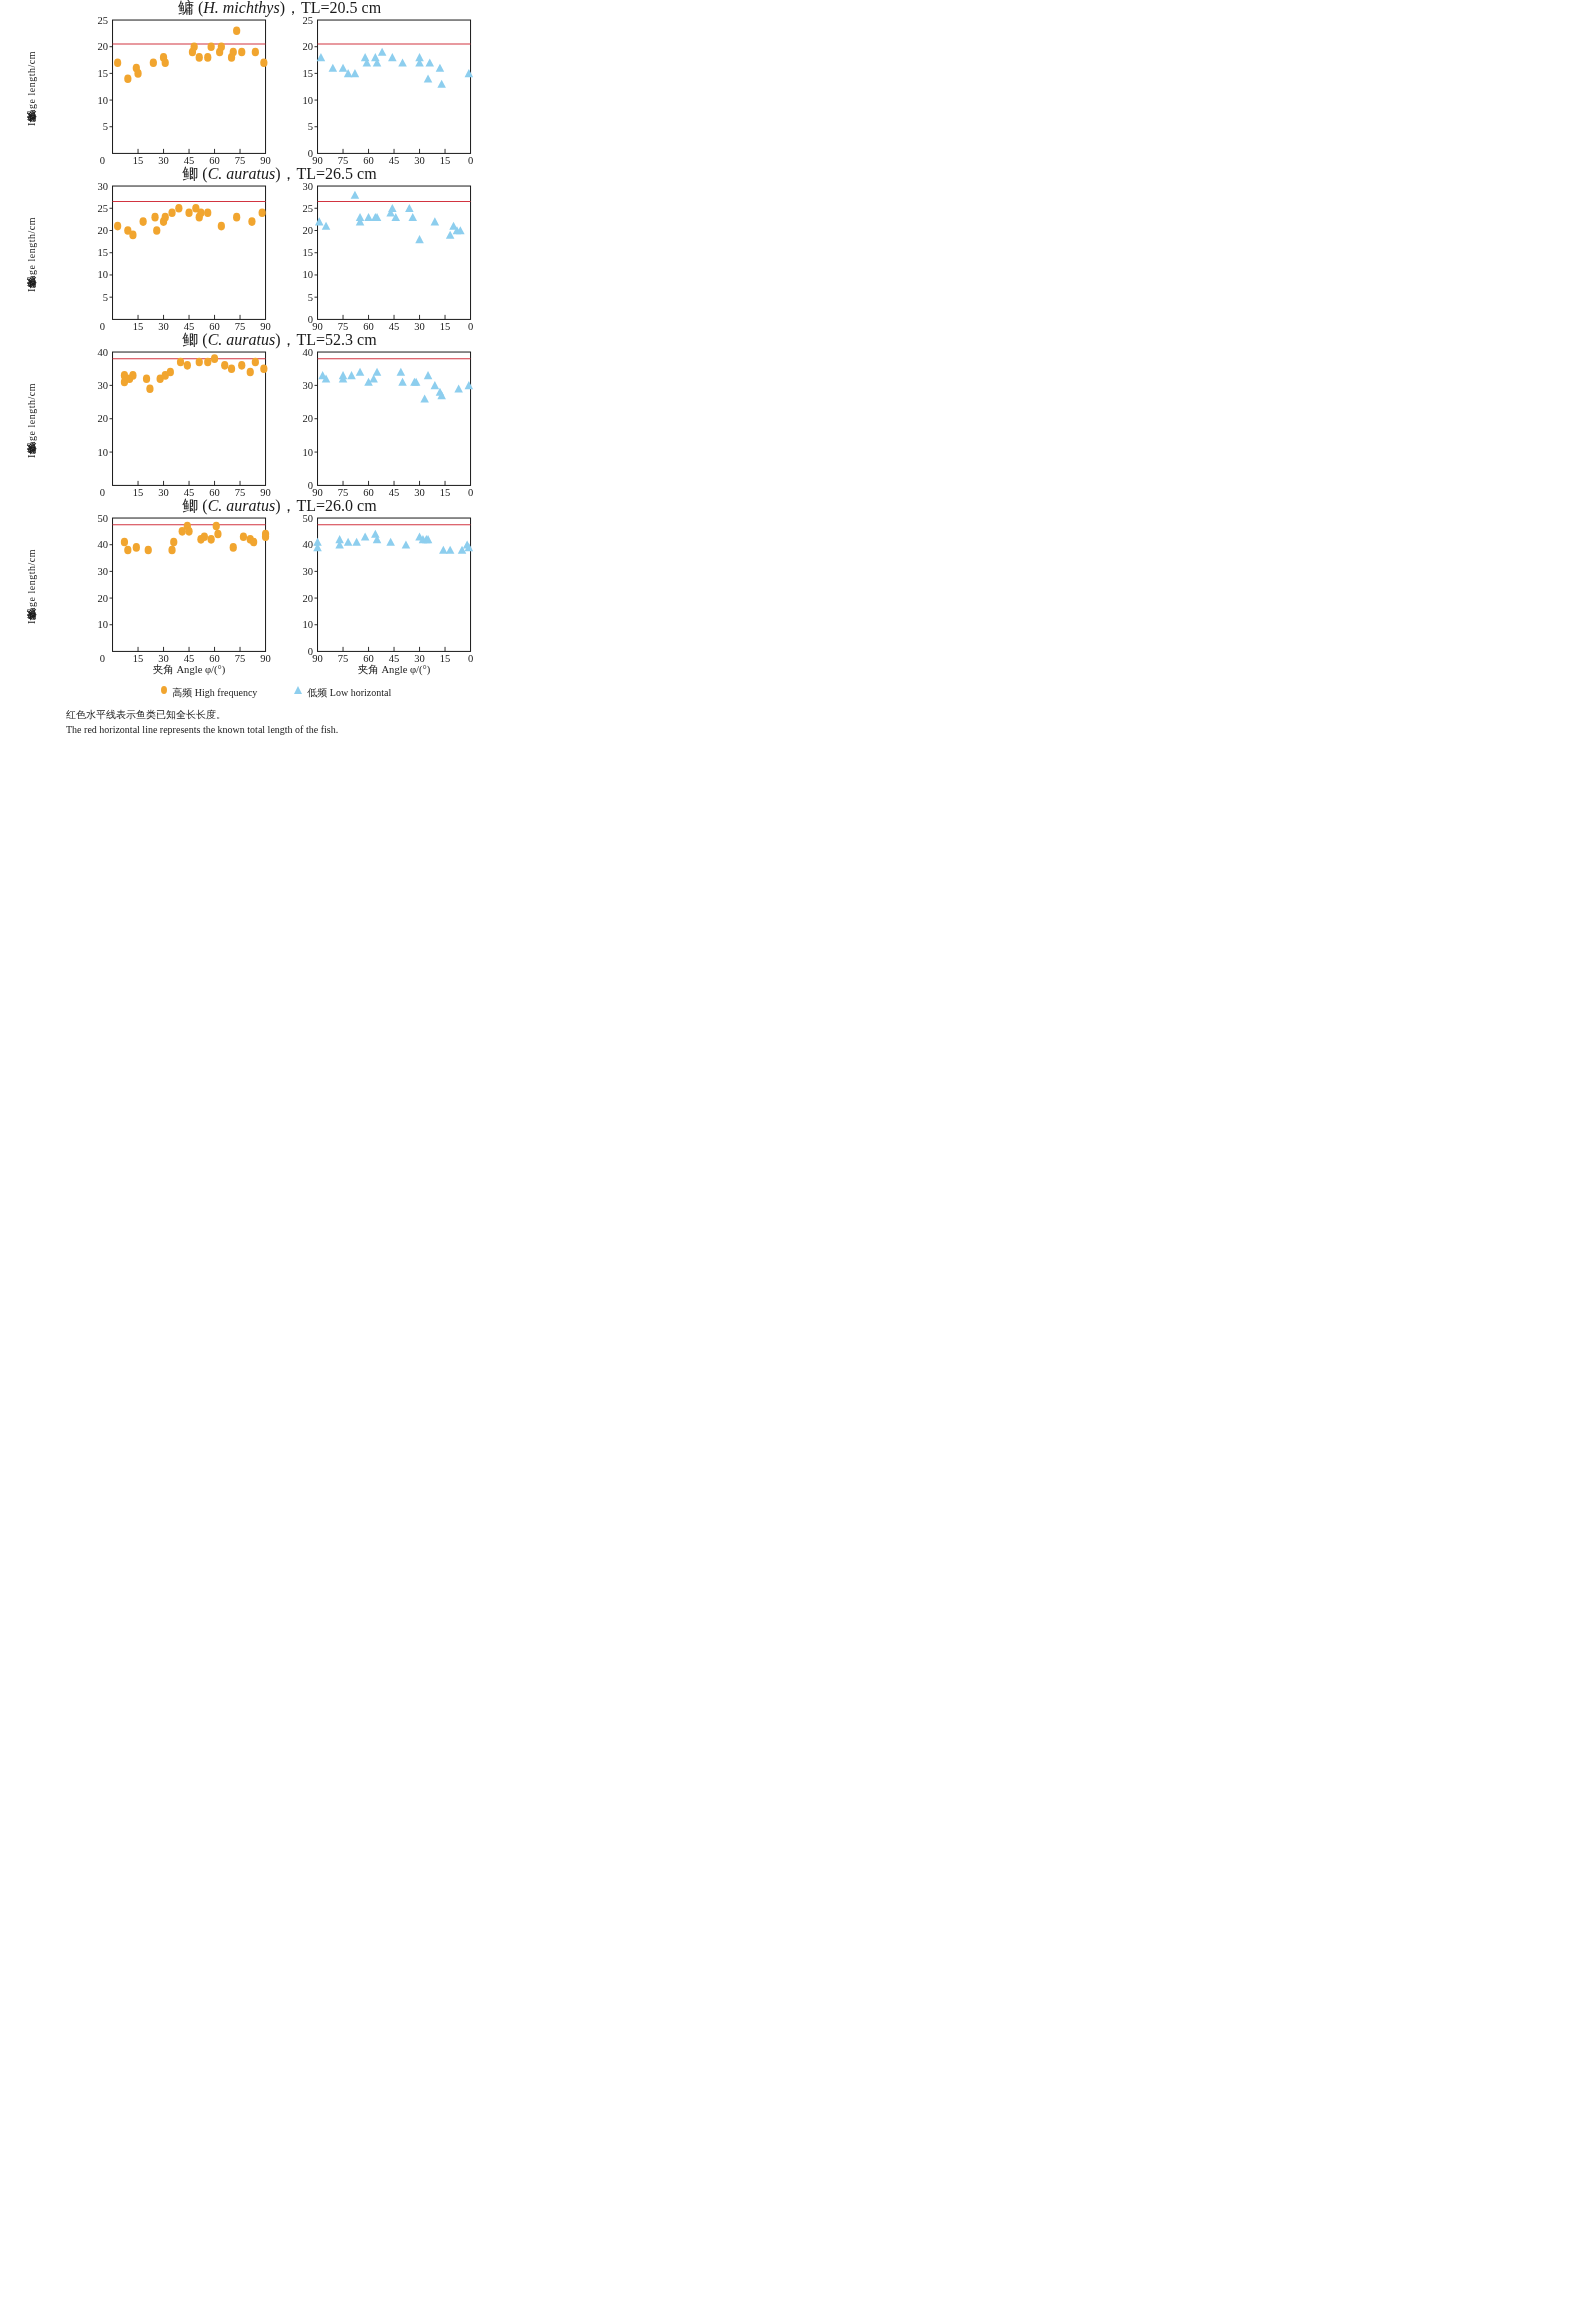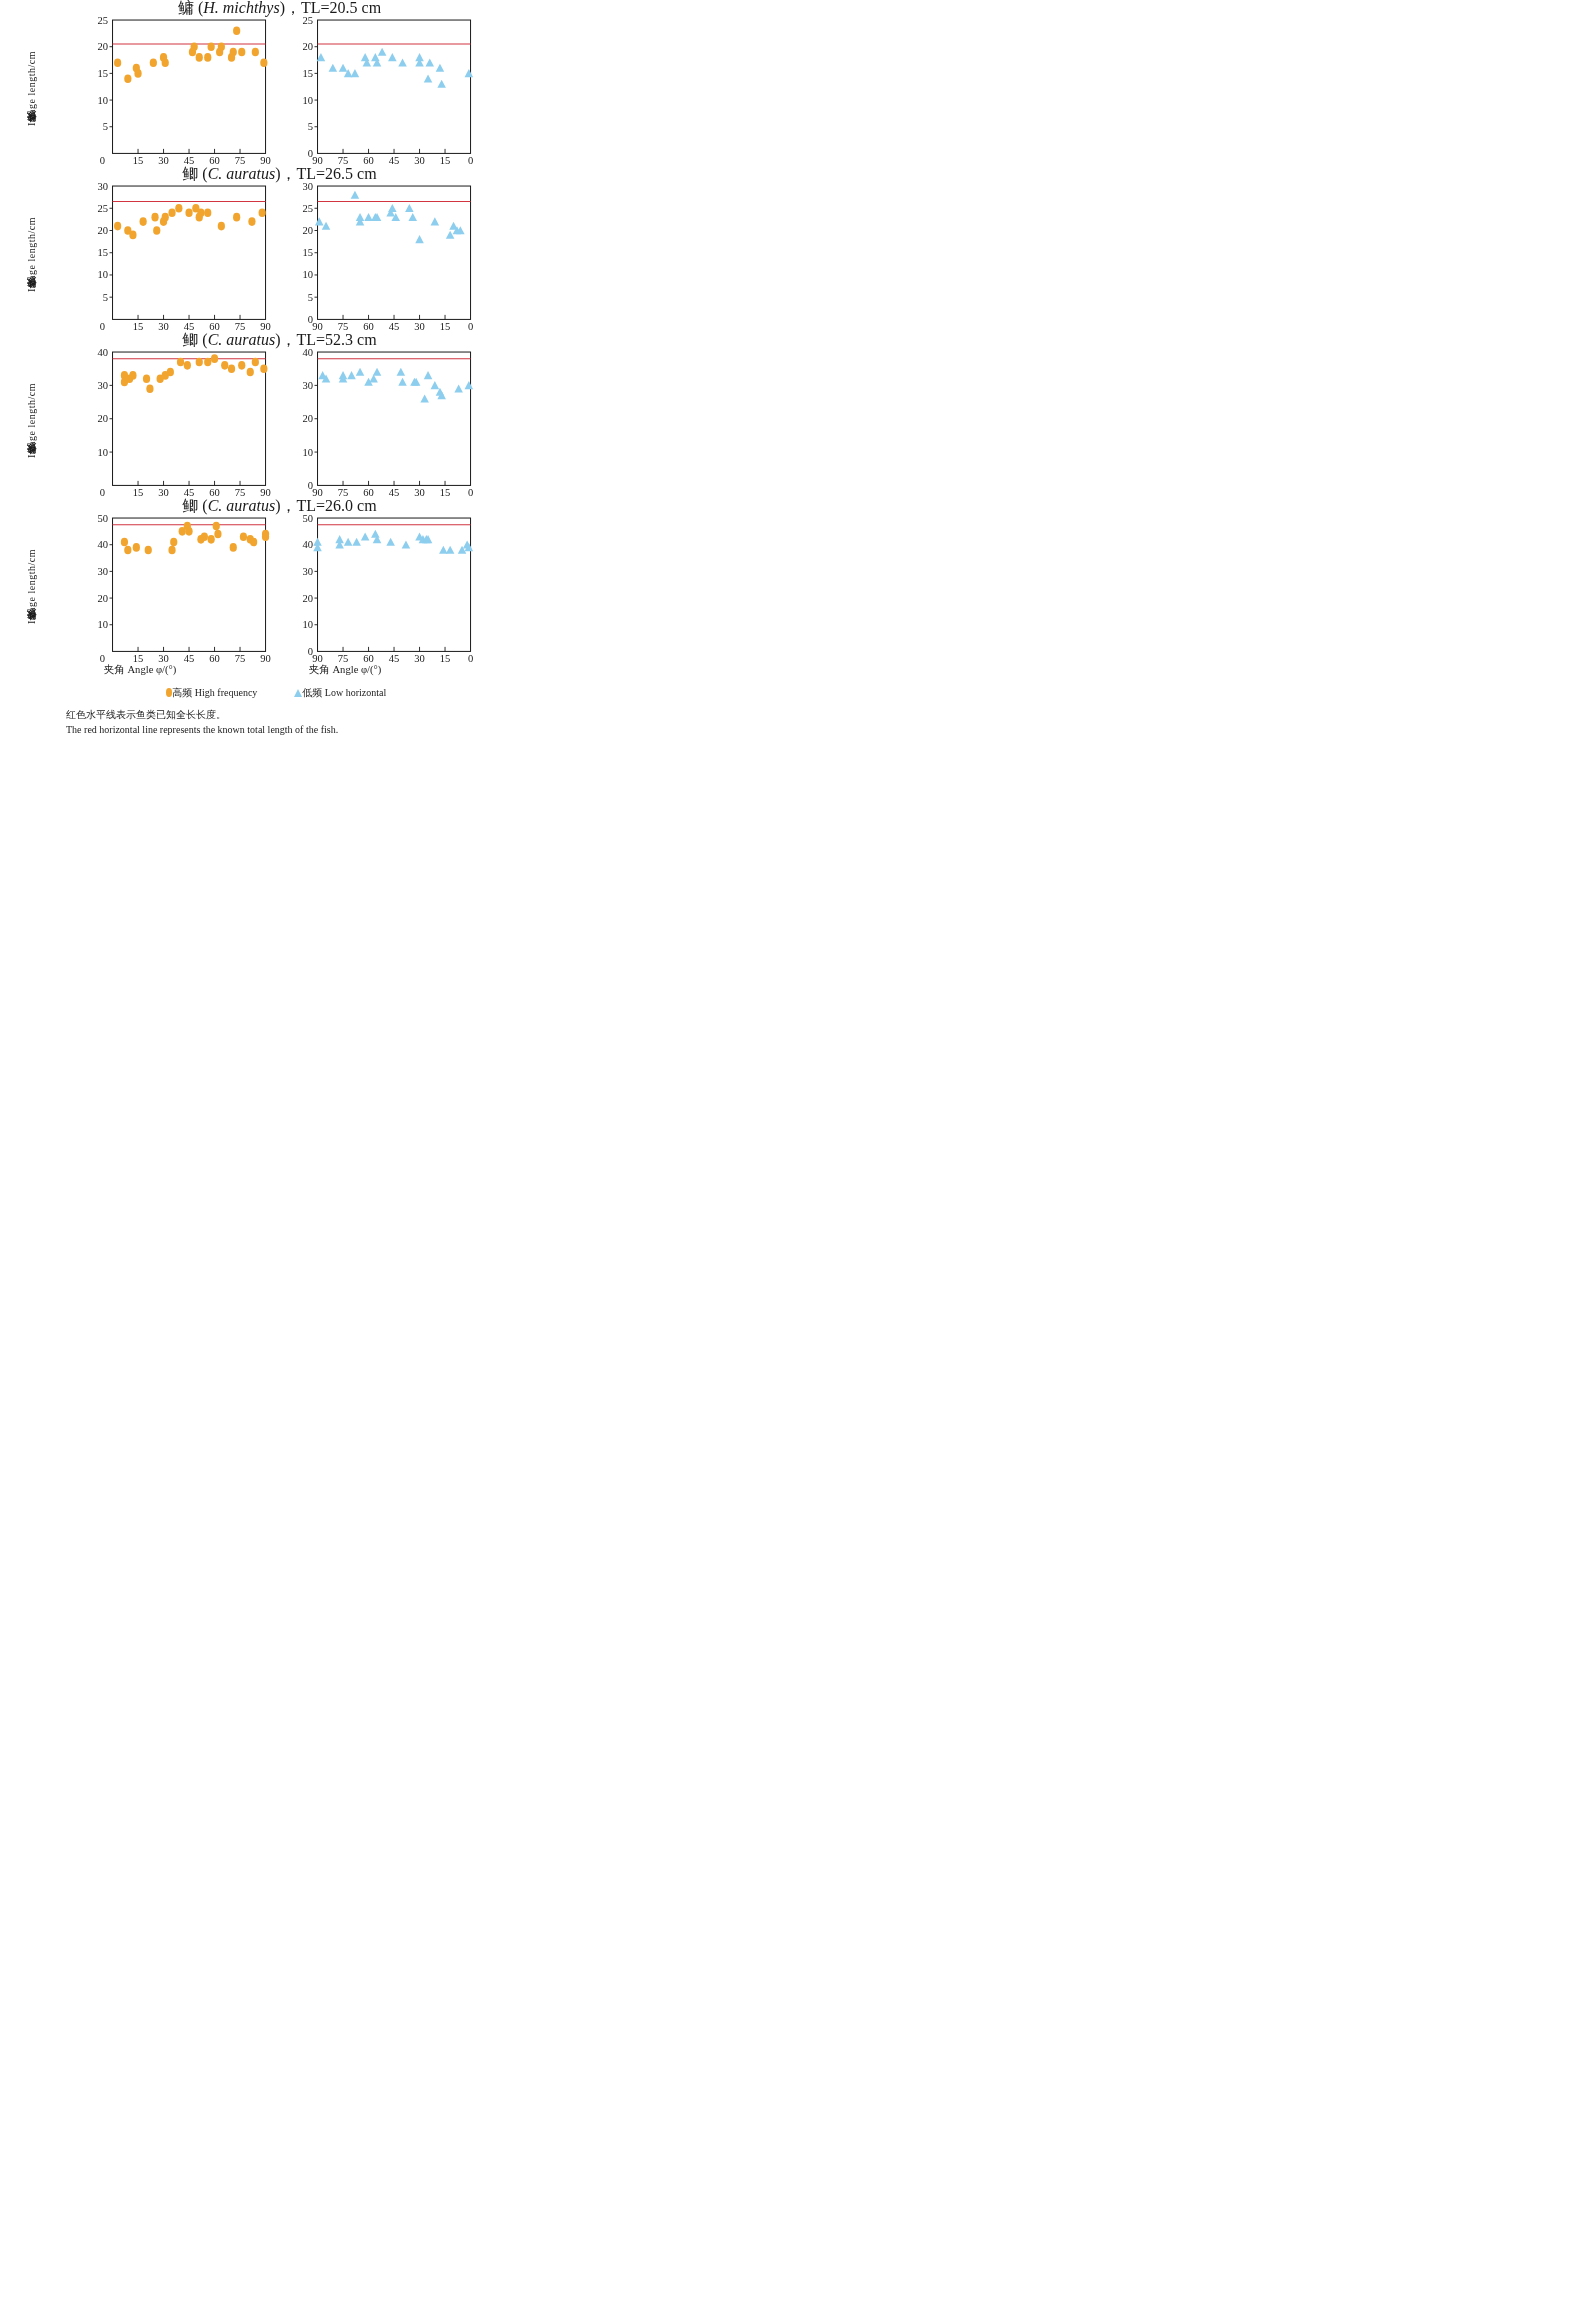--- a/index.html
+++ b/index.html
@@ -8,27 +8,27 @@
   .row-block{margin-top:1px;}
   .row-title{width:530px;text-align:center;font-size:16px;padding-left:29px;box-sizing:border-box;
              height:14px;line-height:14px;white-space:nowrap;}
   .row-title .sp{font-style:italic;}
   .charts-row{display:flex;align-items:center;padding-left:23px;}
   .ylab{width:17px;height:151px;display:flex;align-items:center;justify-content:center;}
   .ylab span{writing-mode:vertical-rl;transform:rotate(180deg);font-size:10px;letter-spacing:0.5px;white-space:nowrap;}
   .spacer{width:52px;flex:none;}
   .gap{width:23px;flex:none;}
   svg.chart{display:block;flex:none;}
-  .xlabels-row{display:flex;padding-left:43px;margin-top:-1px;}
+  .xlabels-row{display:flex;padding-left:92px;margin-top:-1px;}
   .xlabels-row .xl{width:182px;box-sizing:border-box;padding-left:12px;text-align:center;
                    font-size:10.6px;height:15px;line-height:13px;flex:none;}
   .xlabels-row .xgap{width:23px;flex:none;}
   .legend-row{display:flex;justify-content:center;align-items:center;gap:37px;margin-top:7px;
               transform:translateX(11px);height:15px;}
-  .legend-item{display:flex;align-items:center;font-size:10px;}
+  .legend-item{display:flex;align-items:flex-start;gap:5px;font-size:10px;}
   .lg-ellipse{width:6.6px;height:8.6px;border-radius:50%;background:var(--c-high,#F1A52F);}
   .lg-triangle{width:0;height:0;border-left:4.5px solid transparent;border-right:4.5px solid transparent;
                border-bottom:8.6px solid var(--c-low,#8DCEEE);}
   .caption{margin:8px 0 12px 66px;font-size:10px;line-height:1.45;}
   .caption .cn{display:block;}
   .caption .en{display:block;}
 </style>
 </head>
 <body>
 

